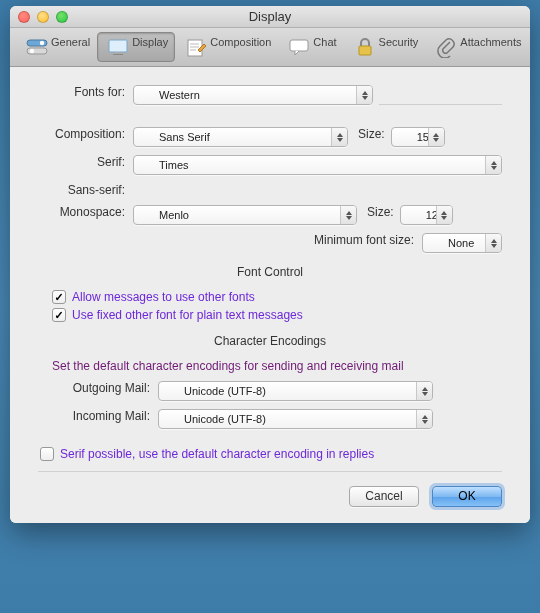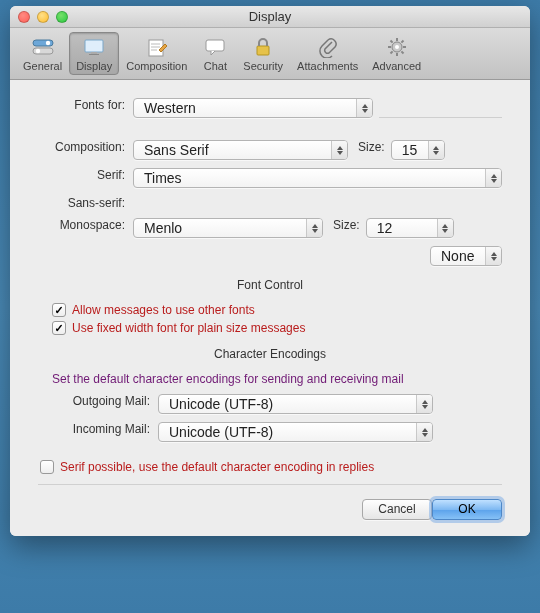--- a/index.html
+++ b/index.html
@@ -49,22 +49,22 @@
   .yellow { background: radial-gradient(circle at 40% 35%, #ffe08a, #ffbd2e); }
   .green { background: radial-gradient(circle at 40% 35%, #78e06b, #28c940); }
   .toolbar {
     display: flex;
     padding: 4px 6px 4px 6px;
     background: linear-gradient(to bottom, #dcdcdc, #c2c2c2);
     border-bottom: 1px solid #9a9a9a;
   }
   .tbtn {
     display: flex;
-    flex-direction: column;
-    align-items: center;
+    flex-direction: row;
+    align-items: flex-start;
     padding: 2px 6px;
     font-size: 11px;
     color: #444;
     border: 1px solid transparent;
     border-radius: 4px;
     cursor: default;
   }
   .tbtn.active {
     background: linear-gradient(to bottom,#bfbfbf,#a8a8a8);
     border: 1px solid #888;
@@ -91,22 +91,22 @@
     text-align: right;
     padding-right: 8px;
     color: #333;
     font-size: 12px;
   }
   .select {
     height: 20px;
     background: linear-gradient(to bottom,#ffffff,#f3f3f3);
     border: 1px solid #b4b4b4;
     border-radius: 4px;
-    padding: 0 18px 0 10px;
-    font-size: 14px;
+    padding: 0 18px 0 25px;
+    font-size: 11px;
     line-height: 18px;
     position: relative;
     color: #222;
     box-shadow: 0 1px 0 rgba(255,255,255,0.6), inset 0 1px 0 rgba(255,255,255,0.6);
     flex-shrink: 0;
   }
   .select .stepper {
     position: absolute;
     right: 0;
     top: 0;
@@ -151,21 +151,21 @@
     flex: 1;
     border-bottom: 1px solid #cfcfcf;
     margin-left: 6px;
     margin-top: 2px;
   }
   .check-row {
     display: flex;
     align-items: center;
     margin: 4px 0 4px 14px;
     font-size: 12px;
-    color: #b91c1c;
+    color: #6d28d9;
   }
   .check {
     width: 14px;
     height: 14px;
     border: 1px solid #999;
     border-radius: 3px;
     background: linear-gradient(to bottom,#fff,#eee);
     margin-right: 6px;
     display: flex;
     align-items: center;
@@ -176,21 +176,21 @@
   }
   .check.checked::after { content: "✓"; font-weight: bold; line-height: 12px; }
   .desc {
     font-size: 12px;
     color: #701a75;
     margin: 6px 0 8px 14px;
   }
   .btnbar {
     display: flex;
     justify-content: flex-end;
-    gap: 0;
+    gap: 13px;
     border-top: 1px solid #d0d0d0;
     padding-top: 14px;
     margin-top: 10px;
   }
   .btn {
     min-width: 70px;
     height: 21px;
     border-radius: 4px;
     font-size: 12px;
     text-align: center;
@@ -337,47 +337,48 @@
         <span>Times</span><div class="stepper"></div>
       </div>
     </div>
 
     <div class="row">
       <div class="lbl">Sans-serif:</div>
     </div>
 
     <div class="row">
       <div class="lbl">Monospace:</div>
-      <div class="select" style="width:190px">
+      <div class="select" style="width:224px">
         <span>Menlo</span><div class="stepper"></div>
       </div>
       <div class="sizelbl">Size:</div>
-      <div class="select" style="width:88px">
+      <div class="select" style="width:53px">
         <span>12</span><div class="stepper"></div>
       </div>
     </div>
 
     <div class="row" style="justify-content:flex-end">
-      <div class="select" style="width:72px">
+      <div style="margin-right:8px;font-size:12px">Minimum font size:</div>
+      <div class="select" style="width:80px">
         <span>None</span><div class="stepper"></div>
       </div>
     </div>
 
     <div class="section-label">
       <span>Font Control</span>
         <div class="line"></div>
     </div>
 
     <div class="check-row">
       <div class="check checked"></div>
       <span>Allow messages to use other fonts</span>
     </div>
     <div class="check-row">
       <div class="check checked"></div>
-      <span>Use fixed width font for plain size messages</span>
+      <span>Use fixed other font for plain text messages</span>
     </div>
 
     <div class="section-label">
       <span>Character Encodings</span>
         <div class="line"></div>
     </div>
 
     <div class="desc">Set the default character encodings for sending and receiving mail</div>
 
     <div class="row">

